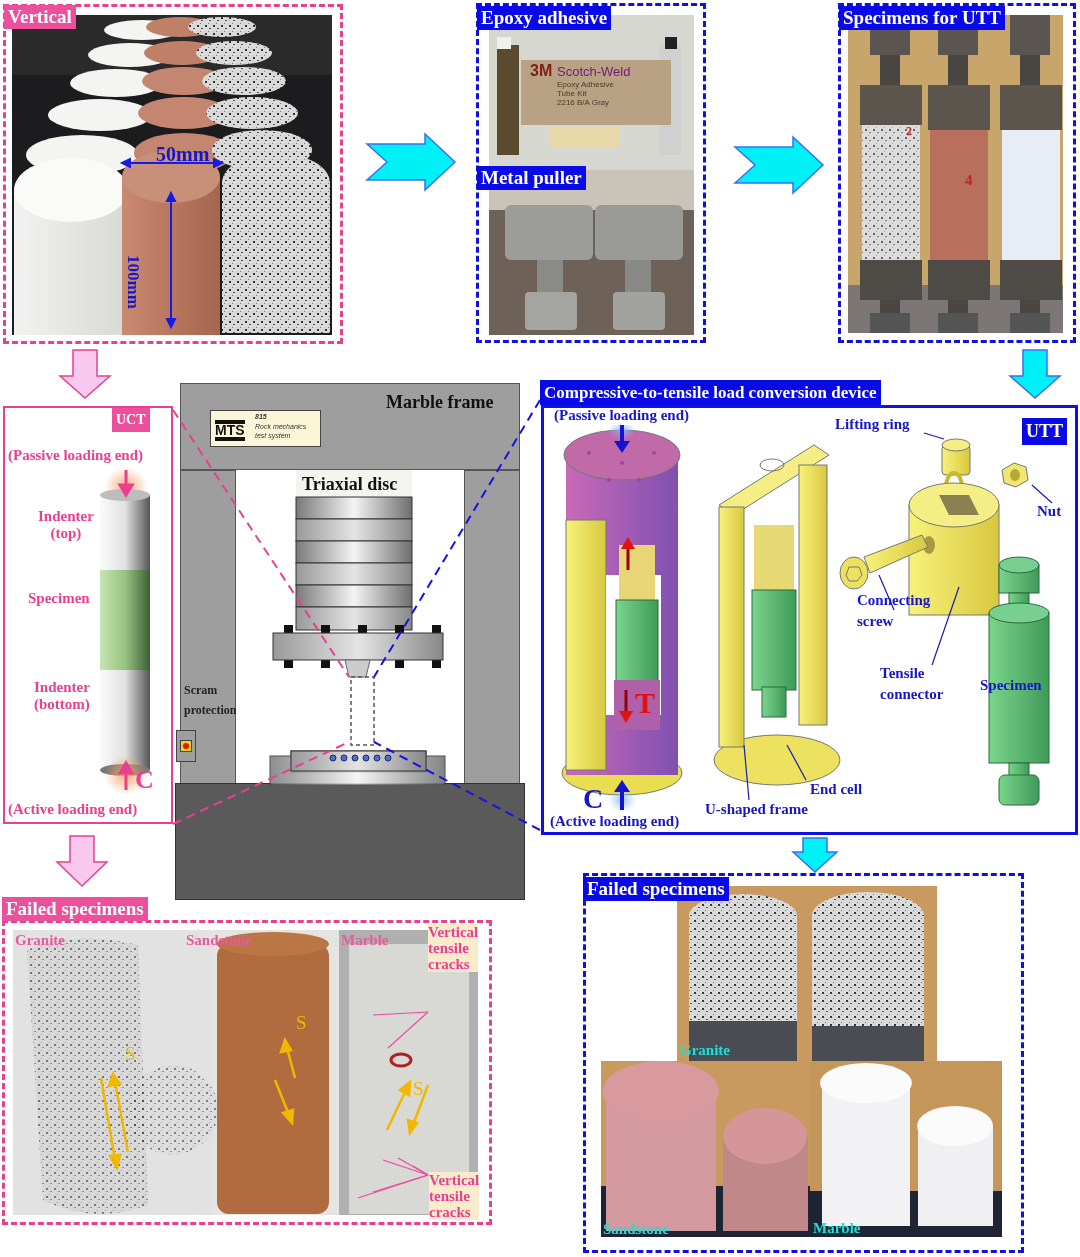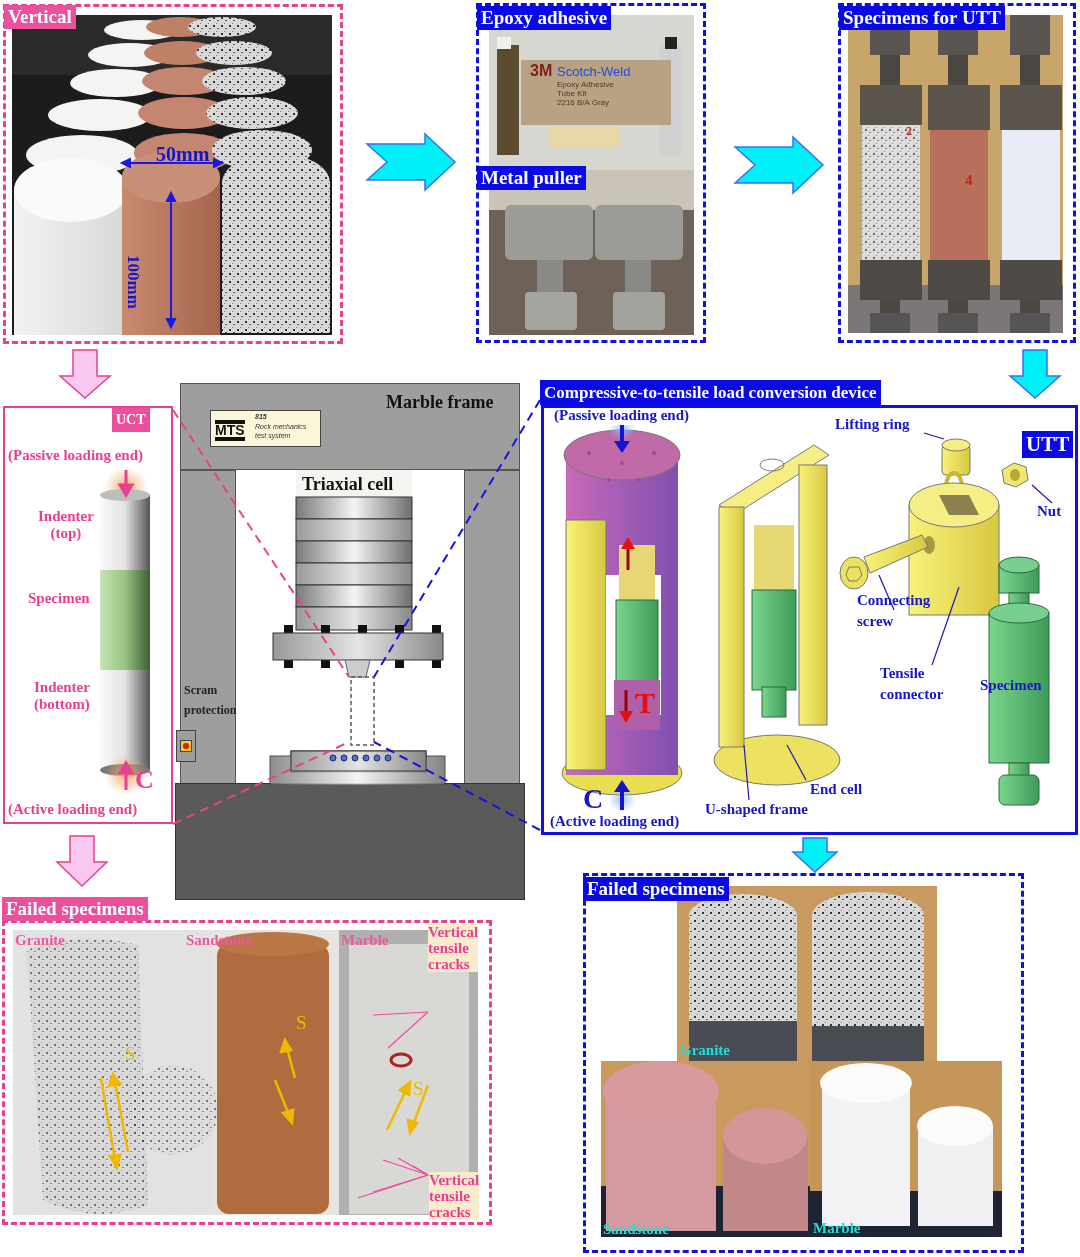--- a/index.html
+++ b/index.html
@@ -90,21 +90,21 @@
   <svg width="205" height="155">
     <rect x="8" y="30" width="22" height="110" fill="#5a4a2e"></rect>
     <rect x="8" y="22" width="14" height="12" fill="#f0f0f0"></rect>
     <rect x="170" y="30" width="22" height="110" fill="#d0d0d0"></rect>
     <rect x="176" y="22" width="12" height="12" fill="#222"></rect>
     <rect x="32" y="45" width="150" height="65" fill="#b9a283"></rect>
     <rect x="60" y="112" width="70" height="20" fill="#e8d8a8"></rect>
   </svg>
 </div>
 <div class="abs" style="left:530px;top:62px;font-family:'Liberation Sans',sans-serif;font-size:16px;color:#7f1d1d;font-weight:900">3M</div>
-<div class="abs" style="left:557px;top:64px;font-family:'Liberation Sans',sans-serif;font-size:13px;color:#1d4ed8;font-weight:normal">Scotch-Weld</div>
+<div class="abs" style="left:557px;top:64px;font-family:'Liberation Sans',sans-serif;font-size:13px;color:#701a75;font-weight:normal">Scotch-Weld</div>
 <div class="abs" style="left:557px;top:80px;font-family:'Liberation Sans',sans-serif;font-size:8px;line-height:9px;color:#4a3a2a;font-weight:normal">
   <div>Epoxy Adhesive</div>
   <div>Tube Kit</div>
   <div>2216 B/A Gray</div>
 </div>
 <div class="abs photo" style="left:489px;top:170px;width:205px;height:165px;background:#6e6258">
   <svg width="205" height="165">
     <rect x="0" y="0" width="205" height="40" fill="#c9c3b8"></rect>
     <g>
       <rect x="16" y="35" width="88" height="55" rx="6" fill="#9c9c98"></rect>
@@ -270,21 +270,21 @@
     <rect x="111" y="281" width="135" height="20" fill="url(#metal2)" stroke="#333"></rect>
     <g fill="#5070c8" stroke="#1a2a6a">
       <circle cx="153" cy="288" r="3"></circle>
         <circle cx="164" cy="288" r="3"></circle>
         <circle cx="175" cy="288" r="3"></circle>
         <circle cx="186" cy="288" r="3"></circle>
         <circle cx="197" cy="288" r="3"></circle>
         <circle cx="208" cy="288" r="3"></circle>
     </g>
   </svg>
-  <div class="abs" style="left:122px;top:91px;font-size:18px;color:#111">Triaxial cell</div>
+  <div class="abs" style="left:122px;top:91px;font-size:18px;color:#111">Triaxial disc</div>
   <div class="abs" style="left:4px;top:297px;font-size:12px;line-height:20px;color:#222">
     <div>Scram</div>
     <div>protection</div>
   </div>
 </div>
 <div class="abs" style="left:176px;top:730px;width:20px;height:32px;background:#9e9e9e;border:1px solid #444">
   <div style="position:absolute;left:3px;top:9px;width:12px;height:12px;background:#f2d016;border:1px solid #444">
       <div style="position:absolute;left:2px;top:2px;width:6px;height:6px;border-radius:50%;background:#e41010"></div>
     </div>
 </div>
@@ -295,21 +295,21 @@
       <line x1="173" y1="824" x2="349" y2="742"></line>
   </g>
   <g stroke="#1414e0" stroke-width="2" stroke-dasharray="9 6" fill="none">
     <line x1="540" y1="400" x2="374" y2="677"></line>
       <line x1="540" y1="830" x2="374" y2="742"></line>
   </g>
 </svg>
 
 <div class="abs tag-blue" style="left:540px;top:380px;font-size:17px;line-height:25px">Compressive-to-tensile load conversion device</div>
 <div class="abs solid-blue" style="left:541px;top:405px;width:537px;height:430px"></div>
-<div class="abs tag-blue" style="left:1022px;top:431px;font-size:21px;line-height:27px">UTT</div>
+<div class="abs tag-blue" style="left:1022px;top:418px;font-size:18px;line-height:27px">UTT</div>
 <div class="abs blue-txt lbl" style="left:554px;top:407px">(Passive loading end)</div>
 
 <svg class="abs" style="left:544px;top:425px" width="530" height="390">
   <defs>
     <linearGradient id="yel" x1="0" x2="1">
         <stop offset="0" stop-color="#f8f27a"></stop>
         <stop offset="1" stop-color="#d8c840"></stop>
       </linearGradient>
     <linearGradient id="grn" x1="0" x2="1">
         <stop offset="0" stop-color="#7ad68c"></stop>

